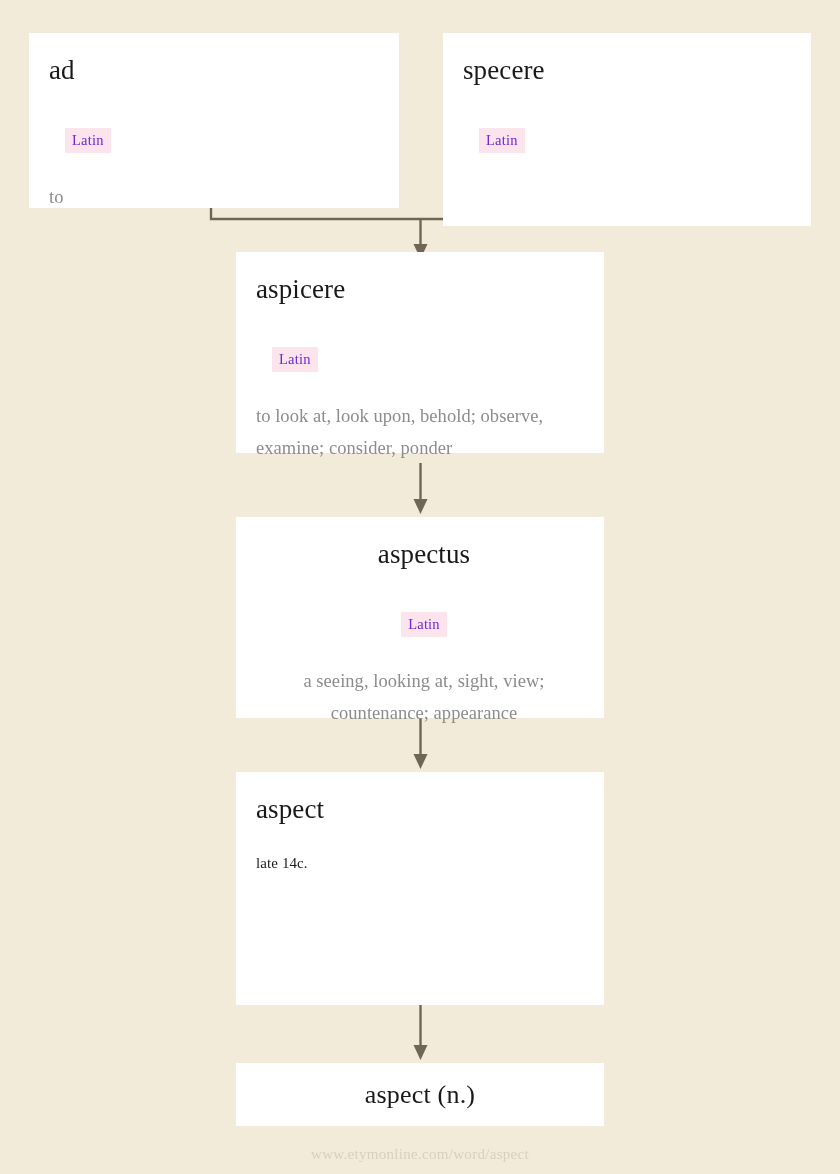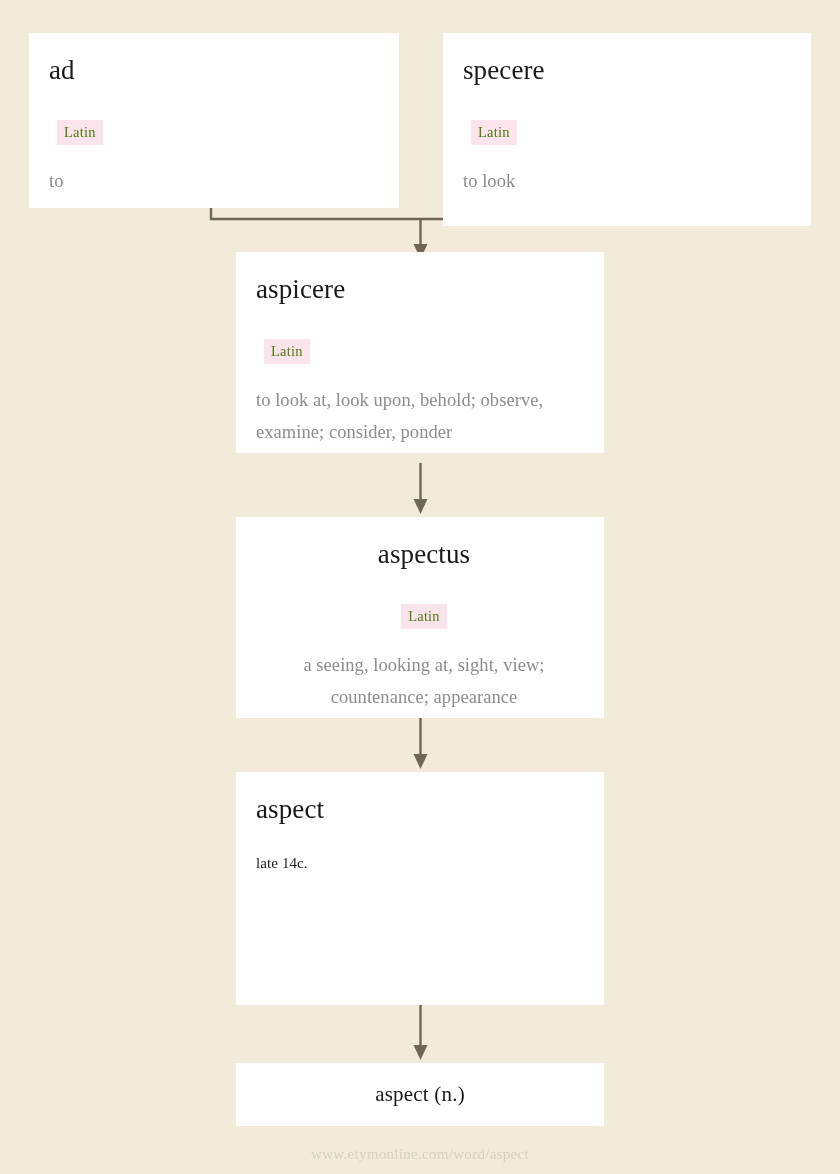--- a/index.html
+++ b/index.html
@@ -45,25 +45,25 @@
     line-height: 1.15;
     color: #191919;
     font-weight: normal;
     margin: 0 0 0 0;
     letter-spacing: 0.1px;
   }
 
   .lang-tag {
     display: inline-block;
     background: #fbe4eb;
-    color: #4d7c0f;
+    color: #6d28d9;
     font-size: 14.5px;
     line-height: 1.25;
     padding: 3px 7px 4px 7px;
-    margin: 8px;
+    margin: 16px;
     letter-spacing: 0.2px;
   }
 
   .tag-row {
     margin-top: 26px;
   }
 
   .card-date {
     font-size: 15px;
     color: #1d1d1d;
@@ -117,21 +117,21 @@
     left: 236px;
     top: 1063px;
     width: 368px;
     height: 63px;
     background: #ffffff;
     display: flex;
     align-items: center;
     justify-content: center;
   }
   #card-final .final-title {
-    font-size: 21px;
+    font-size: 26px;
     color: #191919;
     letter-spacing: 0.2px;
   }
 
   
   #footer {
     position: absolute;
     left: 0;
     top: 1146px;
     width: 840px;
@@ -169,21 +169,20 @@
       <span class="lang-tag">Latin</span>
     </div>
     <div class="card-gloss">to</div>
   </div>
 
   <div class="card" id="card-specere">
     <div class="card-title">specere</div>
     <div class="tag-row">
       <span class="lang-tag">Latin</span>
     </div>
-    <div class="card-gloss">to look</div>
   </div>
 
   <div class="card" id="card-aspicere">
     <div class="card-title">aspicere</div>
     <div class="tag-row">
       <span class="lang-tag">Latin</span>
     </div>
     <div class="card-gloss">to look at, look upon, behold; observe, examine; consider, ponder</div>
   </div>
 

